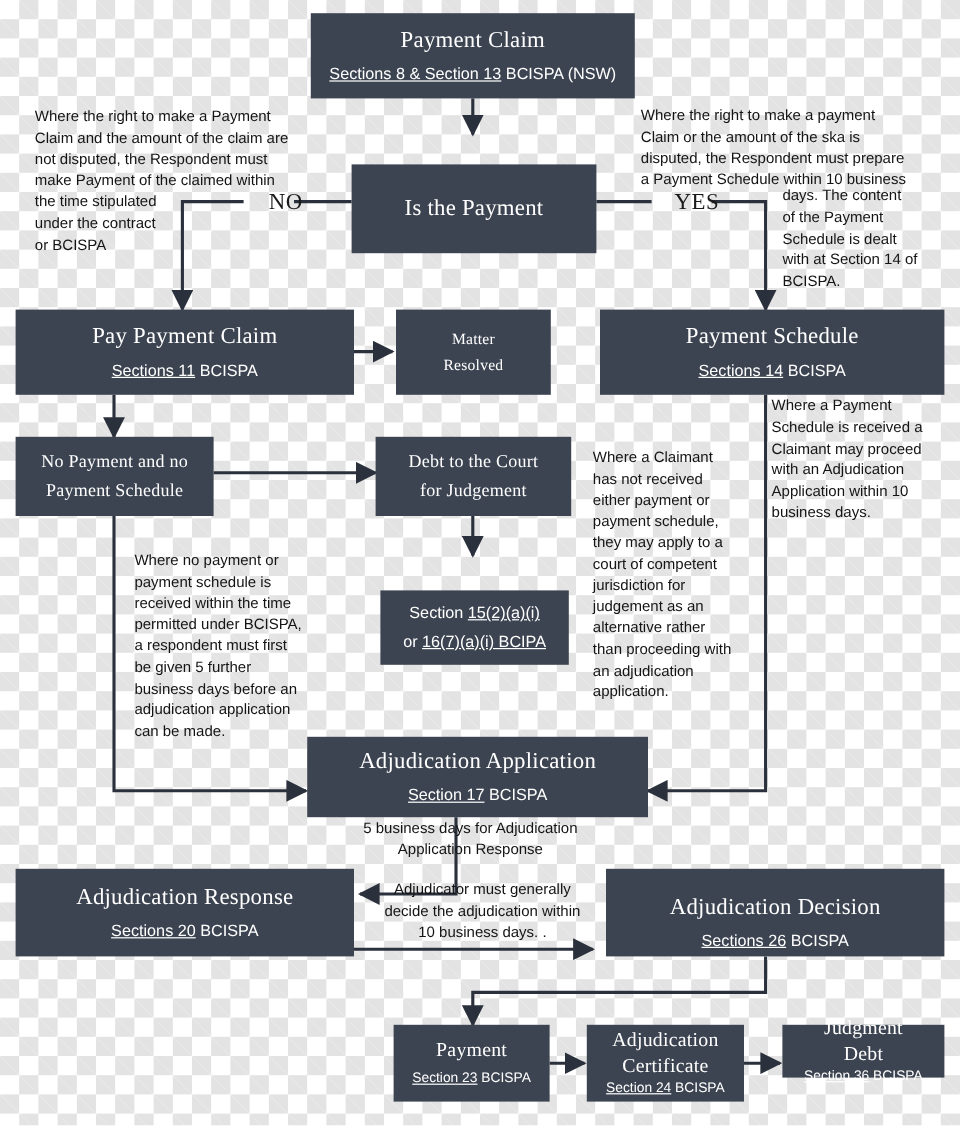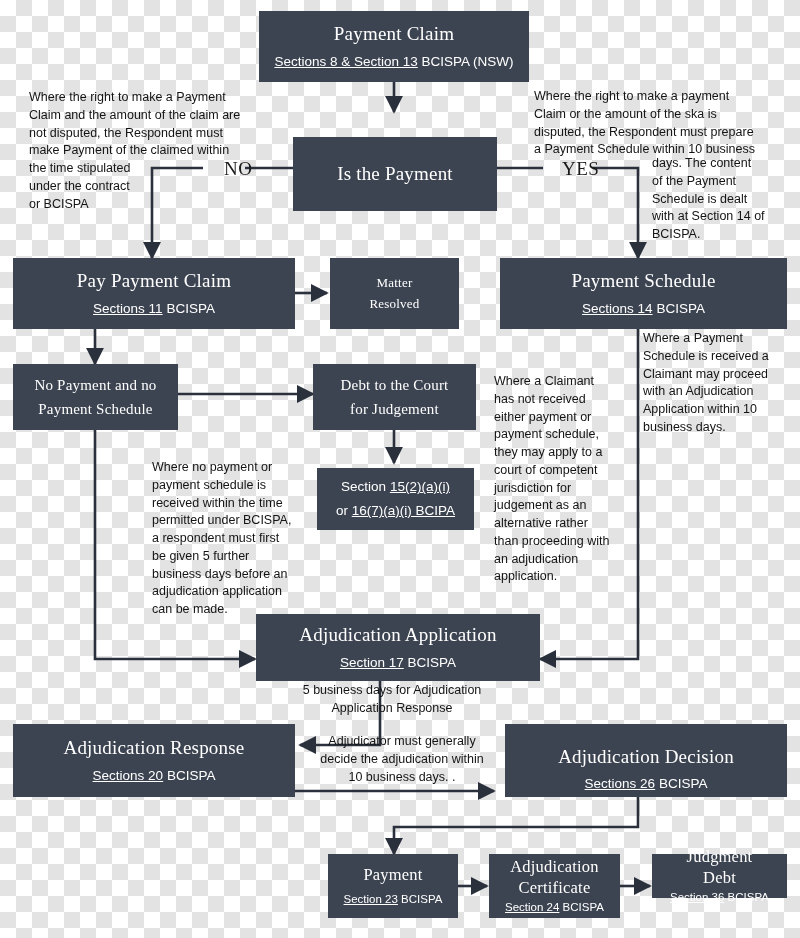--- a/index.html
+++ b/index.html
@@ -152,21 +152,21 @@
   <div class="node" style="left:13px; top:364px; width:165px; height:66px;">
     <div class="title t15">No Payment and no</div>
     <div class="title t15" style="margin-top:5px;">Payment Schedule</div>
   </div>
 
   <div class="node" style="left:313px; top:364px; width:163px; height:66px;">
     <div class="title t15">Debt to the Court</div>
     <div class="title t15" style="margin-top:5px;">for Judgement</div>
   </div>
 
-  <div class="node" style="left:317px; top:468px; width:157px; height:62px;">
+  <div class="node" style="left:317px; top:492px; width:157px; height:62px;">
     <div class="sub s13" style="margin-top:0;"><span>Section </span><span class="u">15(2)(a)(i)</span></div>
     <div class="sub s13" style="margin-top:6px;"><span>or </span><span class="u">16(7)(a)(i) BCIPA</span></div>
   </div>
 
   <div class="node" style="left:256px; top:614px; width:284px; height:67px;">
     <div class="title t18">Adjudication Application</div>
     <div class="sub s13"><span class="u">Section 17</span><span> BCISPA</span></div>
   </div>
 
   <div class="node" style="left:13px; top:724px; width:282px; height:73px;">
@@ -218,21 +218,21 @@
 with at Section 14 of
 BCISPA.</div>
 
   <div class="note" style="left:643px; top:330px; width:155px;">Where a Payment
 Schedule is received a
 Claimant may proceed
 with an Adjudication
 Application within 10
 business days.</div>
 
-  <div class="note" style="left:112px; top:459px; width:165px;margin-left:40px;">Where no payment or
+  <div class="note" style="left:112px; top:459px; width:165px;">Where no payment or
 payment schedule is
 received within the time
 permitted under BCISPA,
 a respondent must first
 be given 5 further
 business days before an
 adjudication application
 can be made.</div>
 
   <div class="note" style="left:494px; top:373px; width:128px;">Where a Claimant

